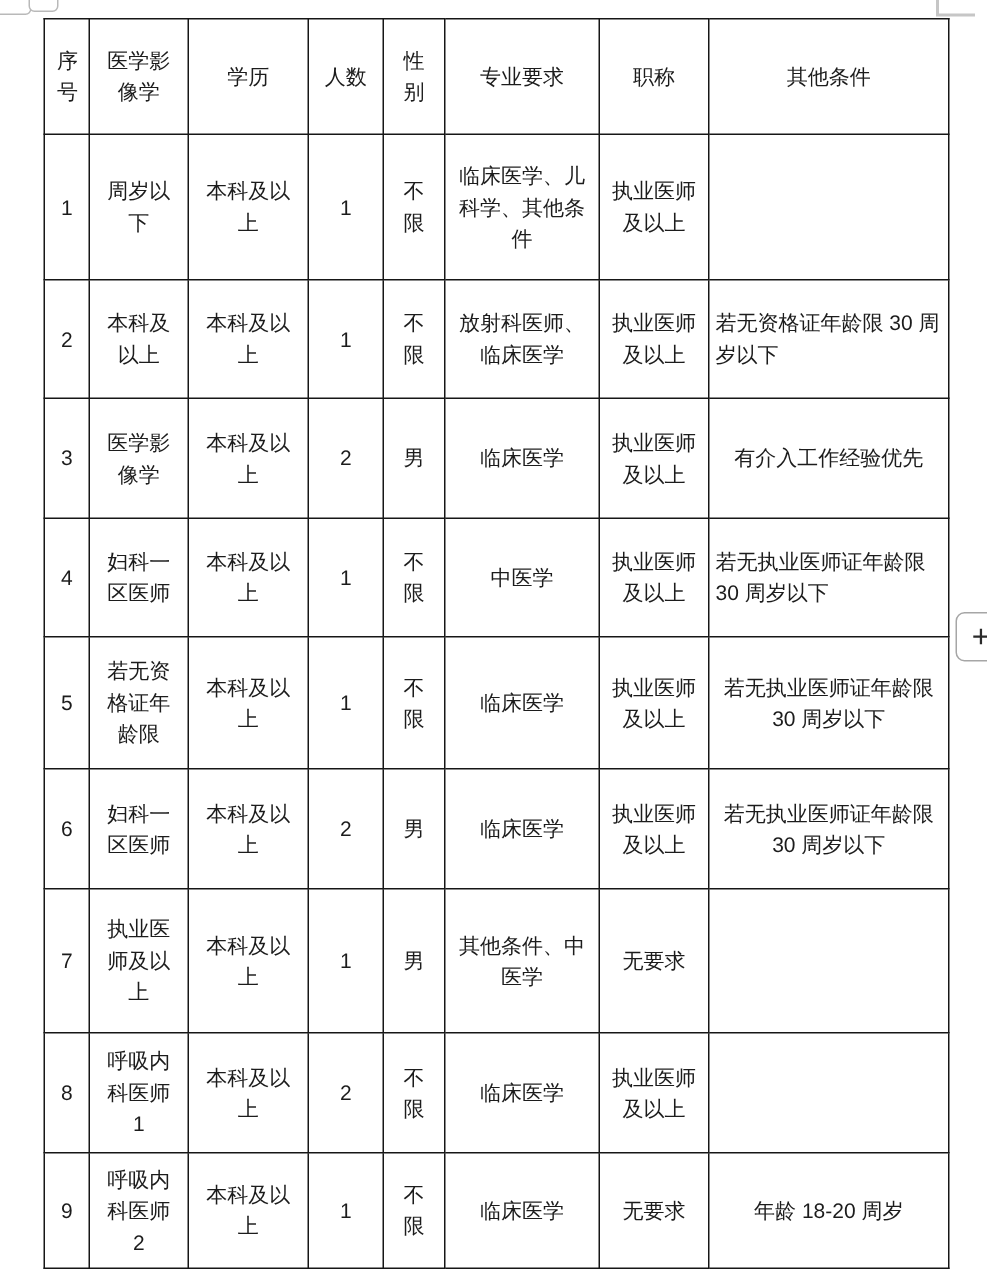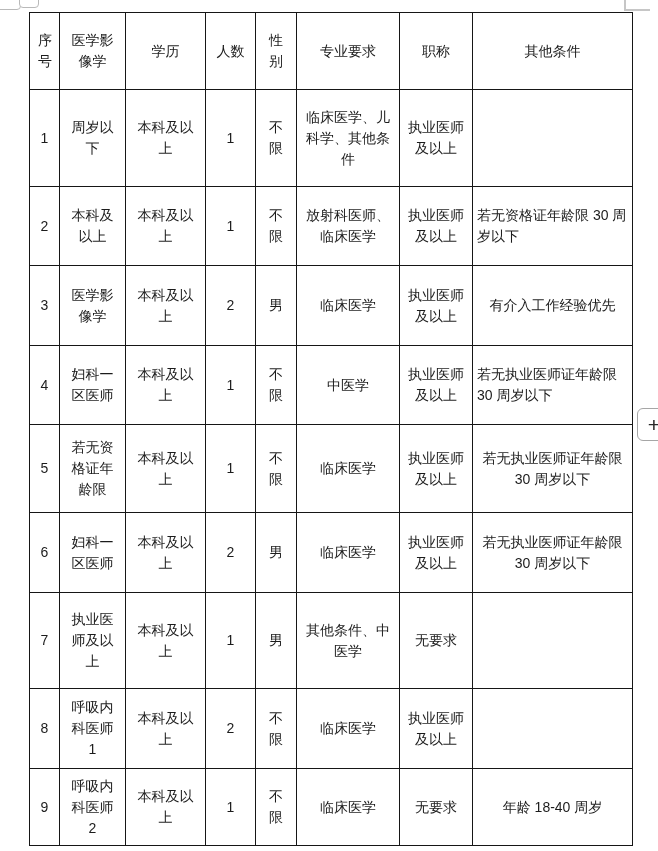--- a/index.html
+++ b/index.html
@@ -166,21 +166,21 @@
         <td class="other-cell"></td>
       </tr>
       <tr style="height:77px">
         <td>9</td>
         <td>呼吸内科医师2</td>
         <td>本科及以上</td>
         <td>1</td>
         <td>不限</td>
         <td>临床医学</td>
         <td>无要求</td>
-        <td class="other-cell">年龄 18-40 周岁</td>
+        <td class="other-cell">年龄 18-20 周岁</td>
       </tr>
     </tbody>
   </table>
 
   <div class="plus-btn">
     <span>+</span>
   </div>
 
 </div>
 

